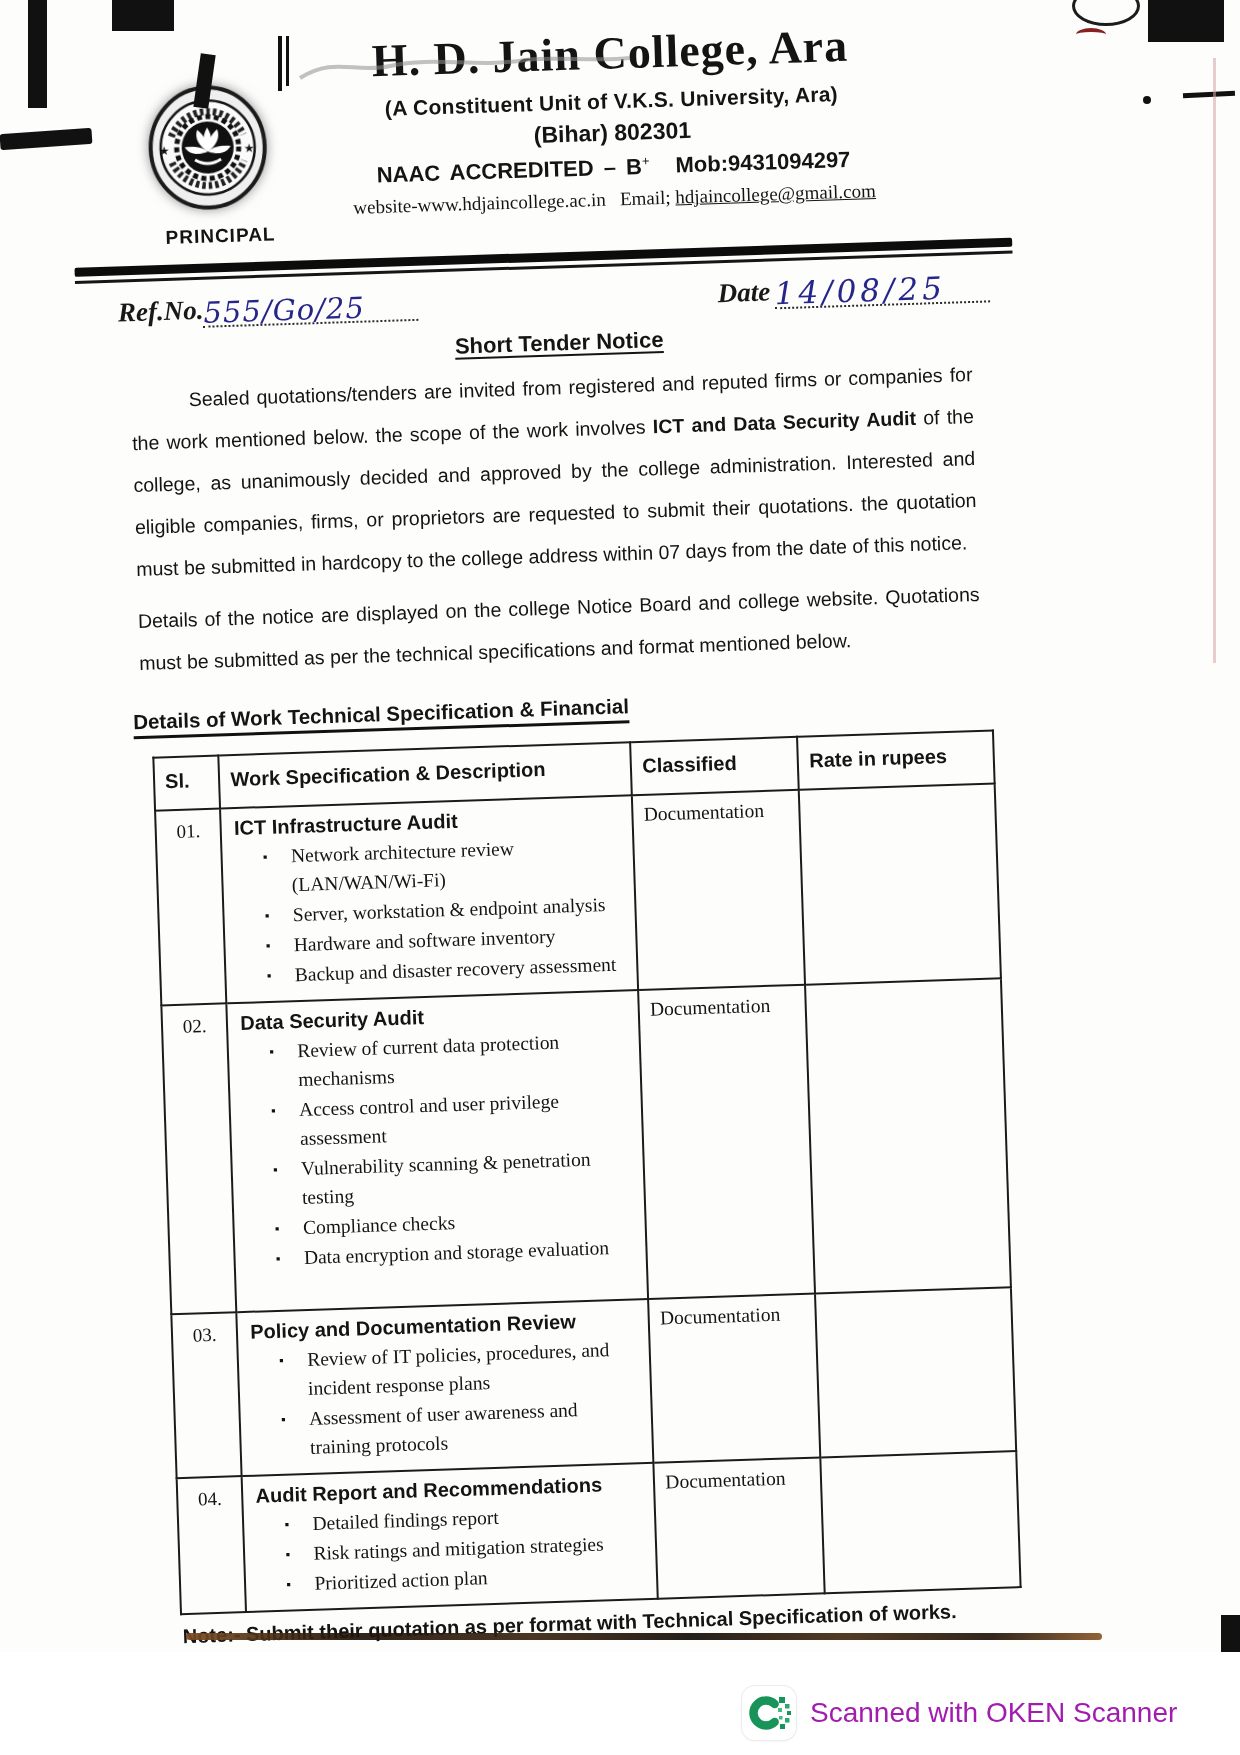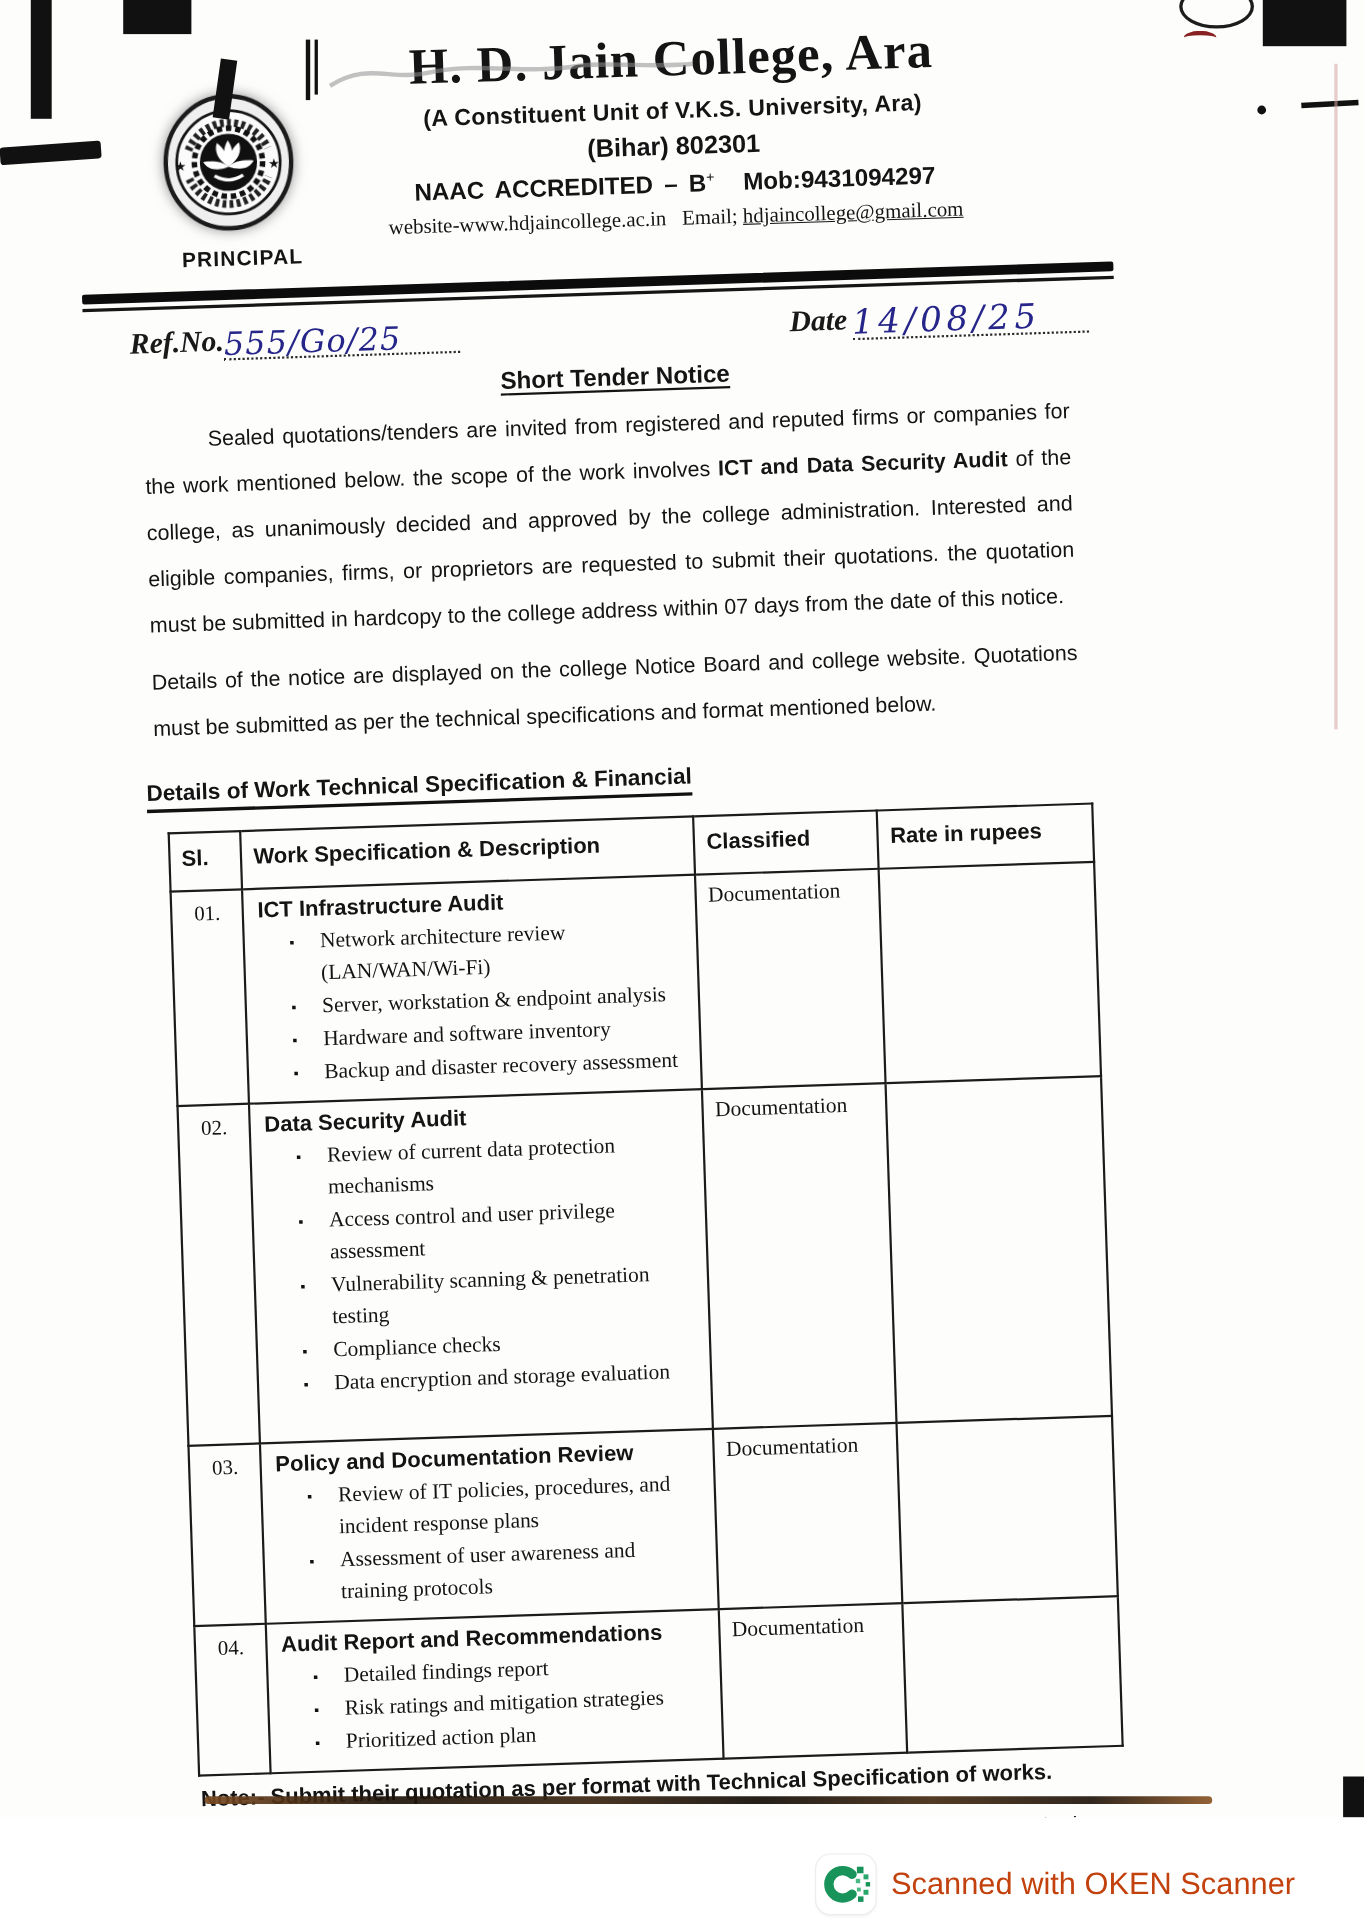--- a/index.html
+++ b/index.html
@@ -61,21 +61,21 @@
   .sig-area{position:relative;height:165px;margin-top:6px;}
   .sig-left{position:absolute;left:125px;top:2px;text-align:center;}
   .stamp{position:absolute;left:590px;top:-14px;width:300px;text-align:center;}
   .stamp svg{position:absolute;left:70px;top:-18px;}
   .stamp-line1{position:relative;font-size:23px;font-weight:bold;color:#23233f;text-shadow:2px 1px 0 rgba(90,60,190,.8);margin-top:44px;}
   
   .art{position:absolute;z-index:6;}
   .a-blk{background:#111;}
   .footer{position:absolute;left:0;top:1652px;width:1240px;height:103px;background:#ffffff;z-index:9;}
   .oken{position:absolute;left:742px;top:34px;width:54px;height:54px;background:#fff;border-radius:13px;box-shadow:0 0 0 1px #ececec,0 1px 3px rgba(0,0,0,.08);}
-  .oken-text{position:absolute;left:810px;top:34px;height:54px;line-height:54px;font-size:28px;color:#c2410c;}
+  .oken-text{position:absolute;left:810px;top:34px;height:54px;line-height:54px;font-size:28px;color:#a21caf;}
   .torn{position:absolute;left:186px;top:1633px;width:916px;height:7px;z-index:7;border-radius:4px;
         background:linear-gradient(90deg,#7a4a21 0%,#1c1208 18%,#3a2410 38%,#120c06 55%,#432a12 72%,#20140a 88%,#8a5526 100%);opacity:.92;}
 </style>
 </head>
 <body>
 
 <div class="doc">
 
   
   <div class="hdr">

